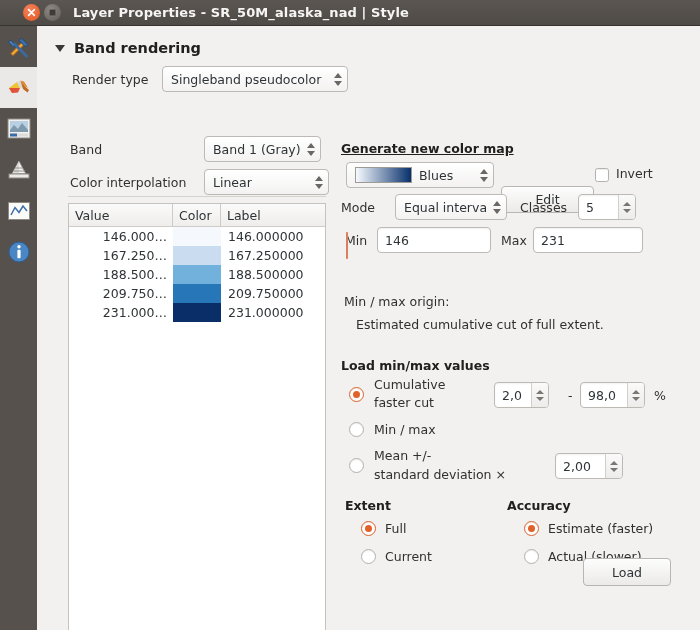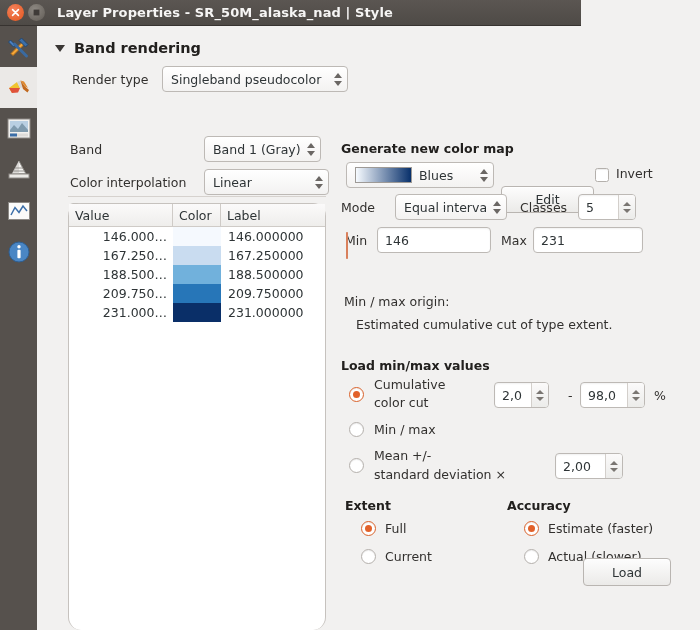--- a/index.html
+++ b/index.html
@@ -8,24 +8,24 @@
     font-family: "DejaVu Sans", "Liberation Sans", sans-serif;
     font-size: 12.5px;
     color: #2e3436;
     overflow: hidden;
     background: #f2f1f0;
   }
   #app { position: relative; width: 700px; height: 630px; }
 
   
   .titlebar {
-    position: absolute; left: 0; top: 0; width: 581px; height: 26px;
+    position: absolute; left: 0; top: 0; width: 700px; height: 26px;
     background: linear-gradient(#5b5652, #4e4a46);
     border-bottom: 1px solid #373330;
-    display: flex; align-items: center;
+    display: flex; align-items: center; padding-left: 16px;
   }
   .winbtn {
     width: 17px; height: 17px; border-radius: 50%;
     margin-left: 7px; position: relative;
     display: flex; align-items: center; justify-content: center;
     flex: 0 0 auto;
   }
   .winbtn.close { background: radial-gradient(circle at 38% 32%, #f4825c, #e8622e 72%, #c6521f); }
   .winbtn.max   { background: radial-gradient(circle at 38% 32%, #8e8983, #6d6862 72%, #5a5550); margin-left: 4px; }
   .winbtn svg { display: block; }
@@ -145,21 +145,20 @@
     display: flex; align-items: center; justify-content: center;
   }
   .tbtn svg { display: block; }
 
   
   .table-wrap {
     position: absolute; left: 31px; top: 177px; width: 258px; height: 427px;
     background: #ffffff;
     border-left: 1px solid #c6c2be; border-top: 1px solid #c6c2be;
     border-right: 1px solid #c6c2be;
-    border-radius: 13px;
   }
   .thead { display: flex; height: 23px; background: linear-gradient(#fbfafa, #eeedeb); }
   .th {
     display: flex; align-items: center; padding: 0 6px;
     border-right: 1px solid #cfcbc7; border-bottom: 1px solid #cfcbc7;
     color: #2e3436; white-space: nowrap;
   }
   .th.c-value { width: 104px; }
   .th.c-color { width: 48px; }
   .th.c-label { width: 104px; border-right: none; }
@@ -367,21 +366,21 @@
           <div class="trow">
             <div class="td c-value">231.000…</div>
             <div class="td c-color">
               <span style="background: rgb(10, 47, 104);"></span>
             </div>
             <div class="td c-label">231.000000</div>
           </div>
         </div>
     </div>
 
-    <div class="lbl bold-lbl" style="left:304px; top:115px;">Generate new color map</div>
+    <div class="lbl bold-lbl" style="left:304px; top:115px;text-decoration:underline;">Generate new color map</div>
 
     <div class="combo" style="left:309px; top:136px; width:148px;">
       <span class="ramp-swatch" id="ramp-swatch" style="background: linear-gradient(to right, rgb(247, 251, 255), rgb(8, 48, 107));"></span>
       <span class="ctext">Blues</span>
       <span class="spin-arrows">
         <i class="up"></i>
           <i class="down"></i>
       </span>
     </div>
 
@@ -416,27 +415,27 @@
     </div>
     <div class="lbl" style="left:464px; top:207px;">Max</div>
     <div class="field" style="left:496px; top:201px; width:110px;">
       <span>231</span>
     </div>
 
     <div class="btn accent" style="left:309px; top:206px; width:0;"></div>
     <div class="btn accent" style="left:309px; top:206px; width:0;"></div>
 
     <div class="lbl" style="left:307px; top:268px;">Min / max origin:</div>
-    <div class="lbl" style="left:319px; top:291px;">Estimated cumulative cut of type extent.</div>
+    <div class="lbl" style="left:319px; top:291px;">Estimated cumulative cut of full extent.</div>
 
     <div class="lbl bold-lbl" style="left:304px; top:332px;">Load min/max values</div>
 
     <div class="radio on" style="left:312px; top:361px;"></div>
     <div class="lbl" style="left:337px; top:351px;">Cumulative</div>
-    <div class="lbl" style="left:337px; top:369px;">color cut</div>
+    <div class="lbl" style="left:337px; top:369px;">faster cut</div>
 
     <div class="spinbox" style="left:457px; top:356px; width:55px;">
       <span class="sval">2,0</span>
       <span class="sbtns">
         <i class="up"></i>
           <i class="down"></i>
       </span>
     </div>
     <div class="lbl" style="left:531px; top:362px;">-</div>
     <div class="spinbox" style="left:543px; top:356px; width:65px;">

